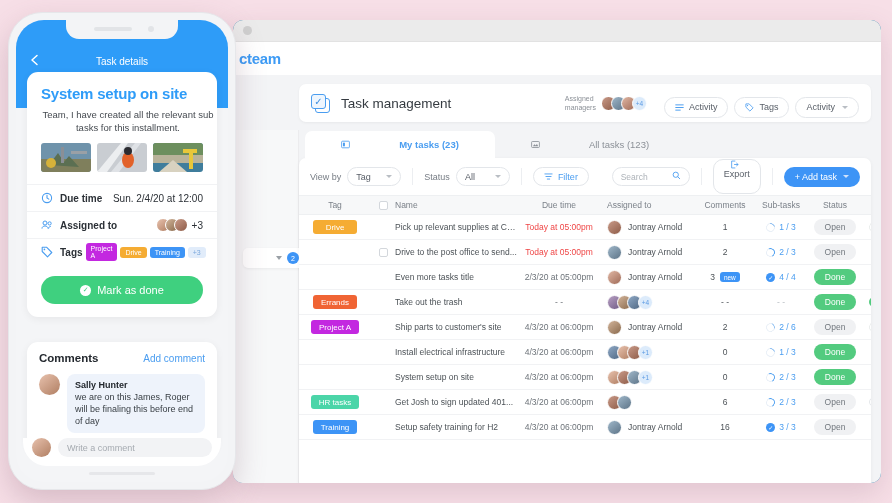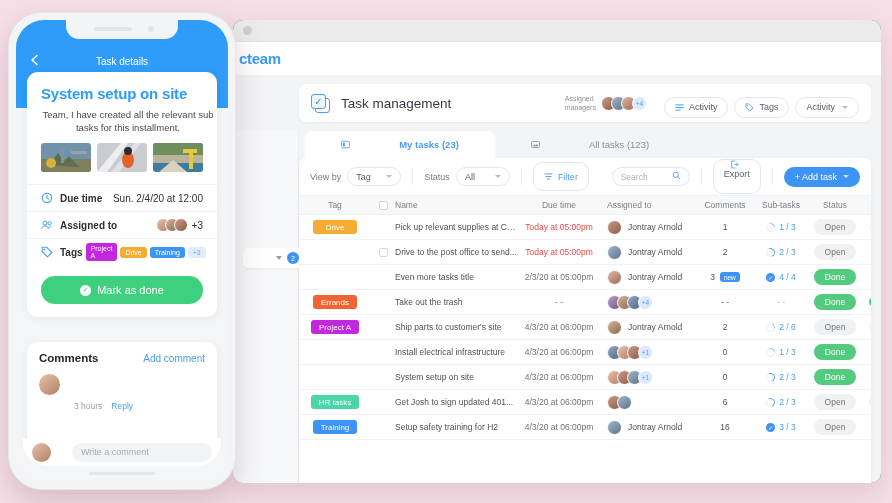--- a/index.html
+++ b/index.html
@@ -124,21 +124,21 @@
   .tb-lbl { font-size: 9px; color: #777d85; margin-right: 6px; }
   .select {
     height: 19px; min-width: 54px; border: 1px solid #e3e6ea; border-radius: 10px;
     display: flex; align-items: center; justify-content: space-between;
     padding: 0 8px; font-size: 9px; color: #5a6069; cursor: pointer;
   }
   .caret { border-left: 3px solid transparent; border-right: 3px solid transparent;
            border-top: 3.5px solid #b9bec4; margin-left: 7px; }
   .divider-v { width: 1px; height: 17px; background: #eceef1; margin: 0 11px; }
   .filter-btn {
-    height: 29px; border: 1px solid #e3e6ea; border-radius: 10px;
+    height: 19px; border: 1px solid #e3e6ea; border-radius: 10px;
     display: flex; align-items: center; padding: 0 10px;
     font-size: 9px; color: #4a9df0; cursor: pointer;
   }
   .filter-btn .pi { margin-right: 5px; display:flex; }
 
   #search-box {
     height: 19px; width: 78px; border: 1px solid #e3e6ea; border-radius: 10px;
     display: flex; align-items: center; justify-content: space-between;
     padding: 0 8px; font-size: 8.5px; color: #aeb3b9; cursor: text;
   }
@@ -326,21 +326,21 @@
   .cav { width: 21px; height: 21px; border-radius: 50%; flex: none; margin-right: 7px; }
   .cbubble { background: #eef3fb; border-radius: 8px; padding: 6px 8px; }
   .cname { font-size: 9px; font-weight: bold; color: #23282e; }
   .ctext { font-size: 9px; color: #3a4046; line-height: 12px; margin-top: 1px; }
   .cmeta { display: flex; gap: 9px; margin: 6px 0 0 35px; align-items: center; }
   .cmeta .t { font-size: 8.5px; color: #9aa0a6; }
   .cmeta .r { font-size: 8.5px; color: #4a9df0; cursor: pointer; }
 
   #write-bar {
     position: absolute; left: 7px; right: 7px; bottom: 16px;
-    height: 28px; display: flex; align-items: center; gap: 21px;
+    height: 28px; display: flex; gap: 7px;
     padding: 0 9px;
     background: #fff; border-radius: 0 0 24px 24px;
   }
   #write-bar .wav { width: 19px; height: 19px; border-radius: 50%; flex:none; }
   #write-input {
     flex: 1; height: 19px; background: #f2f3f5; border-radius: 10px;
     display: flex; align-items: center; padding: 0 9px;
     font-size: 9px; color: #a6abb1; cursor: text;
   }
   #home-ind { position: absolute; left: 50%; transform: translateX(-50%);
@@ -925,20 +925,24 @@
     </div>
 
     <div id="comments-card">
       <div id="comments-head">
         <span class="ch">Comments</span>
         <span class="ac">Add comment</span>
       </div>
 
       <div class="comment">
         <span class="cav ph-g"></span>
+        <span class="cbubble">
+          <span class="cname" style="display:block;">Sally Hunter</span>
+          <span class="ctext" style="display:block;">we are on this James, Roger will be finaling this before end of day</span>
+        </span>
       </div>
       <div class="cmeta">
         <span class="t">3 hours</span>
         <span class="r">Reply</span>
       </div>
 
     </div>
 
     <div id="write-bar">
       <span class="wav ph-g"></span>

